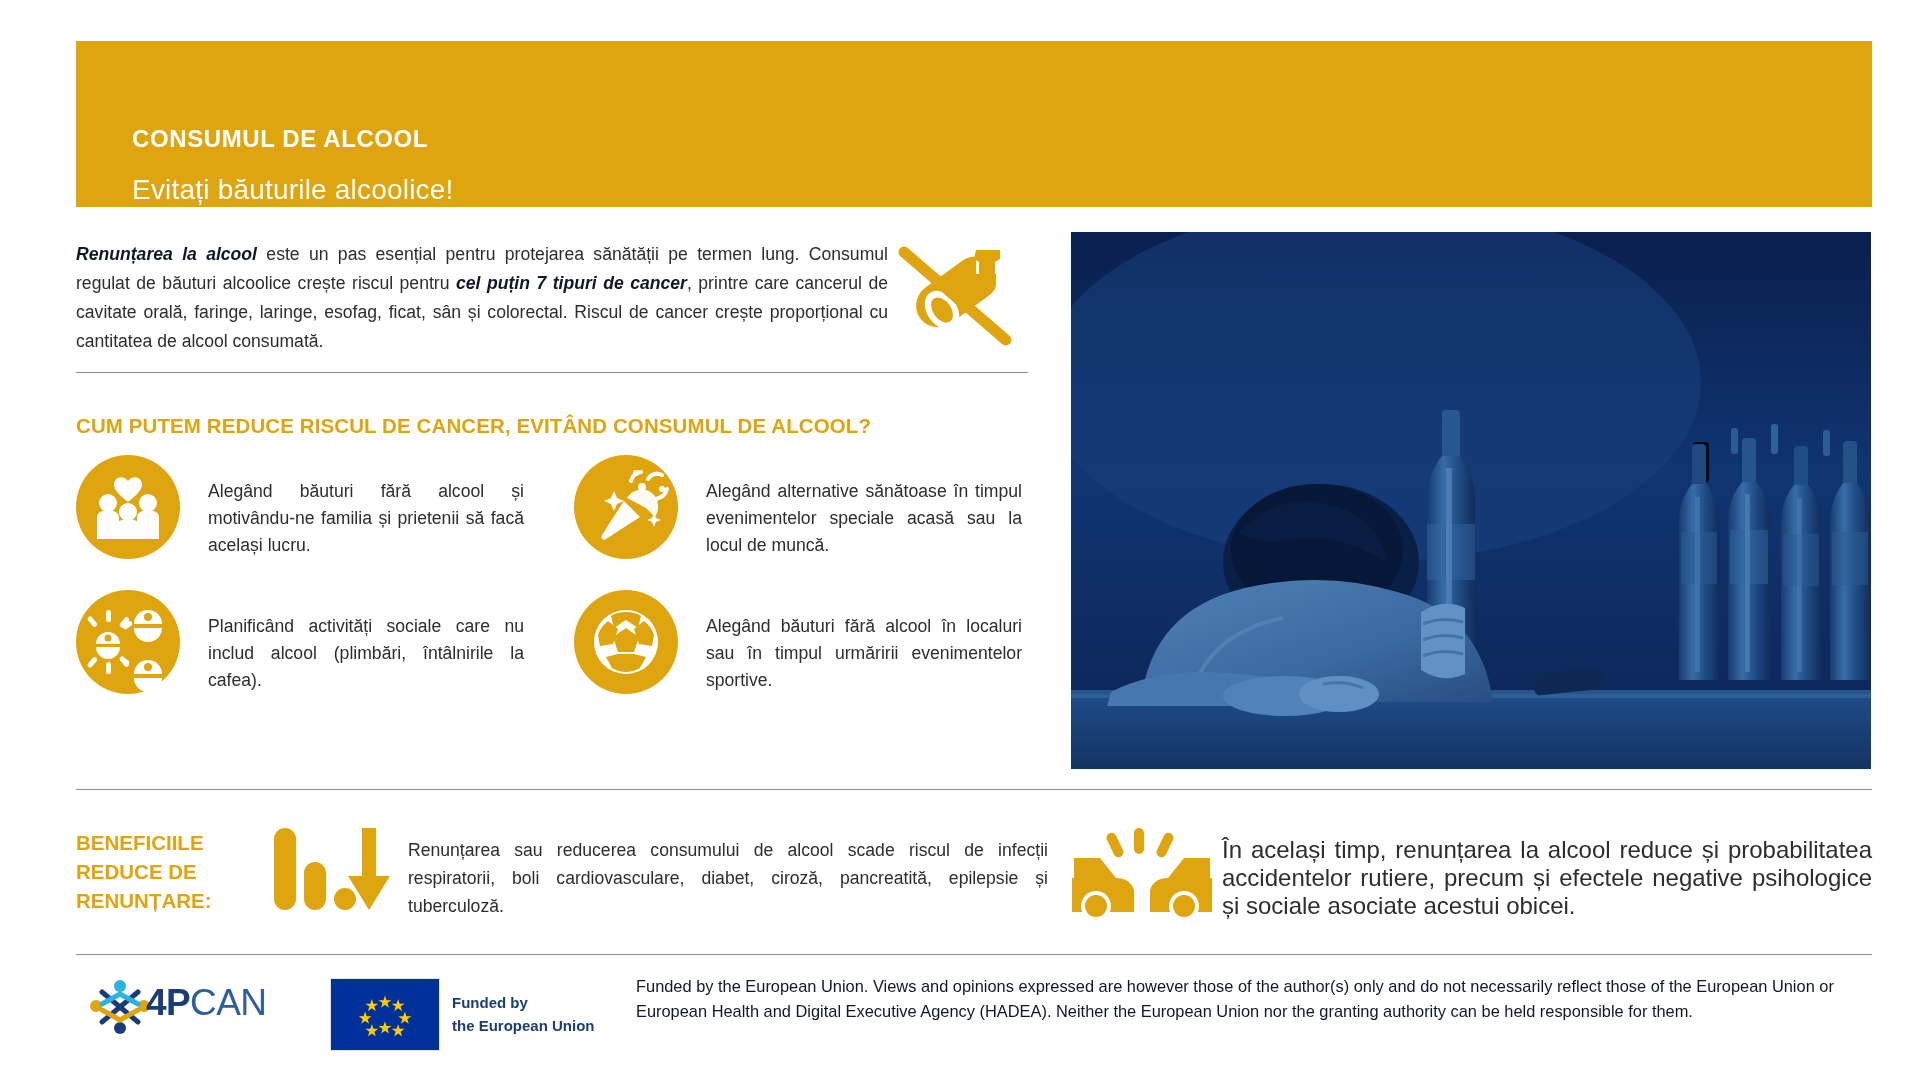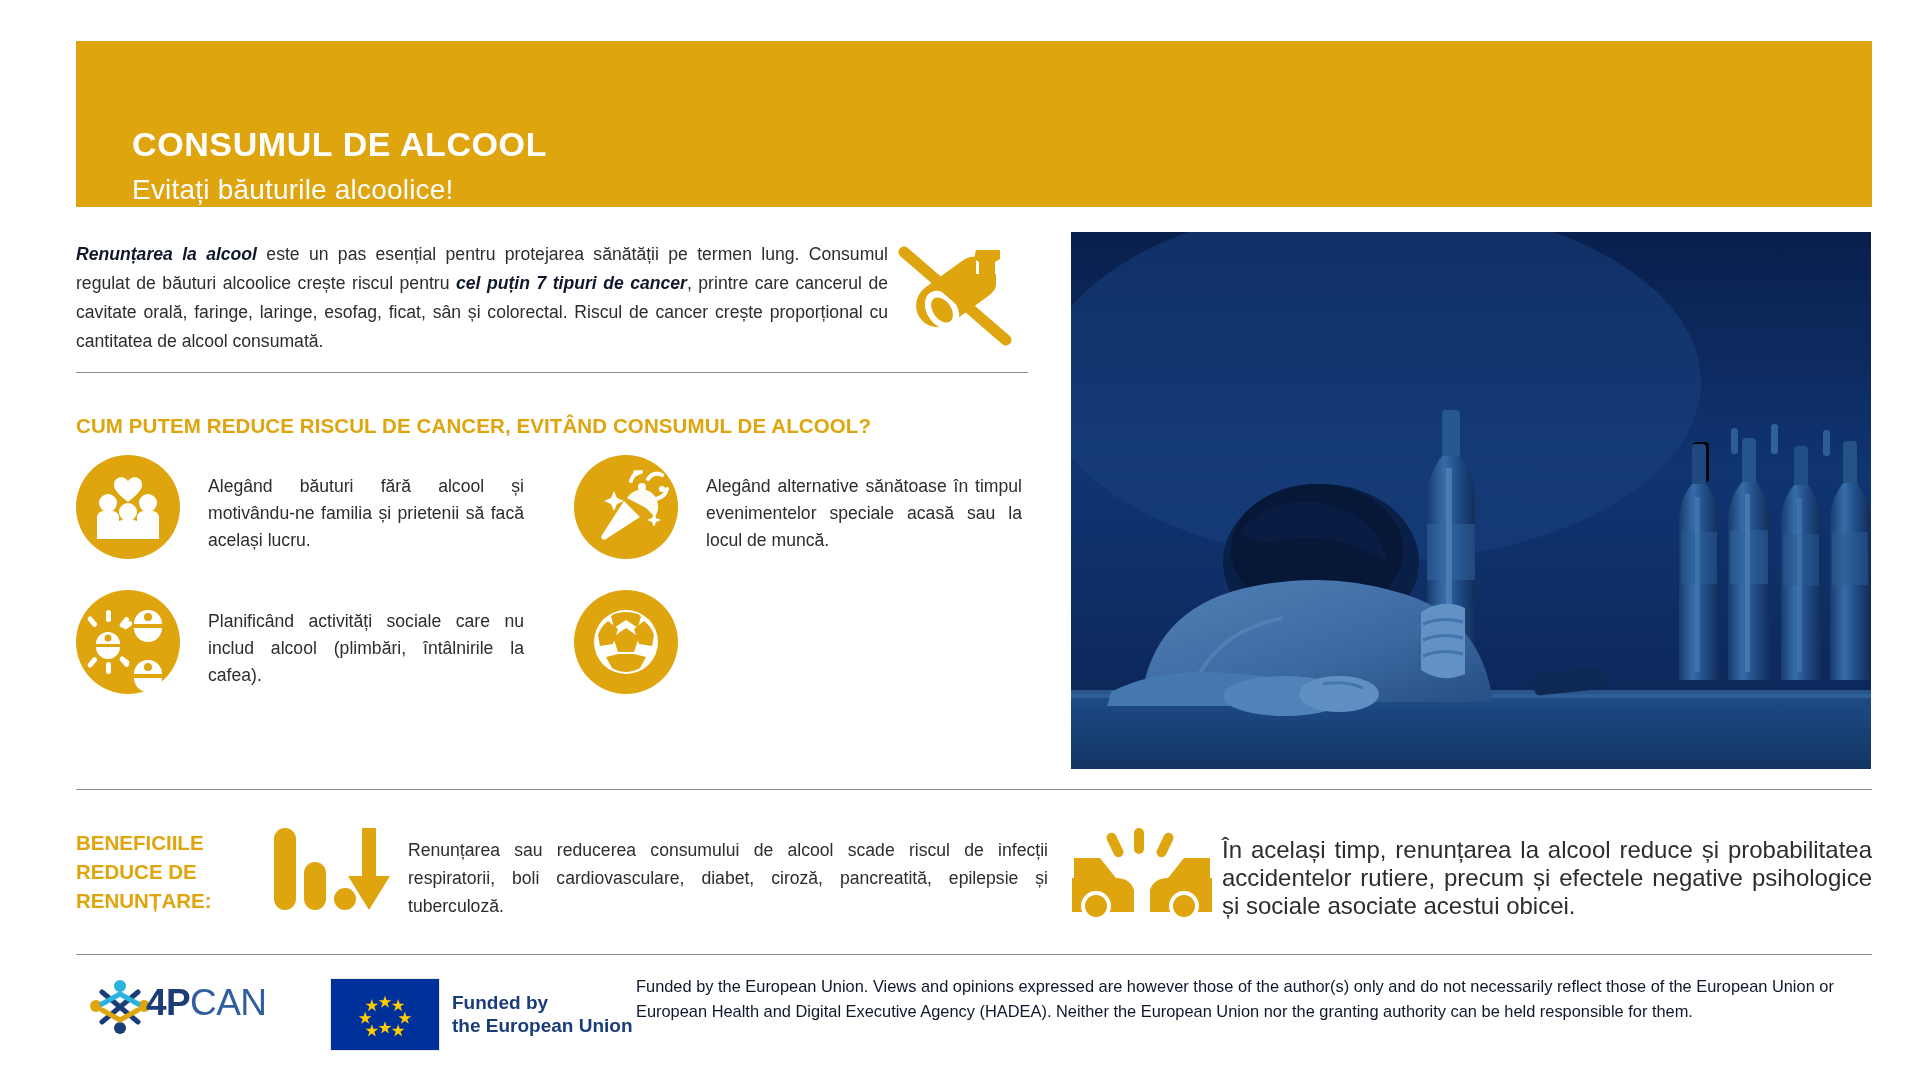--- a/index.html
+++ b/index.html
@@ -8,21 +8,21 @@
 
   .page { position:relative; width:1920px; height:1080px; background:#fff; }
 
   
   .banner{
     position:absolute; left:76px; top:41px; width:1796px; height:166px;
     background:#dfa50f;
   }
   .banner-title{
     position:absolute; left:56px; top:84px;
-    font-size:34px; font-weight:bold; letter-spacing:.6px;
+    font-size:24px; font-weight:bold; letter-spacing:.6px;
     color:#ffffff;
   }
   .banner-sub{
     position:absolute; left:56px; top:133px;
     font-size:28px; font-weight:400; color:#fdfdfd; letter-spacing:.2px;
   }
 
   
   .intro{
     position:absolute; left:76px; top:240px; width:812px;
@@ -43,21 +43,21 @@
   .section-head{
     position:absolute; left:76px; top:414px;
     font-size:20.5px; font-weight:bold; color:#dfa50f; letter-spacing:.1px;
   }
 
   
   .grid{
     position:absolute; left:76px; top:455px; width:960px;
   }
   .grid-row{ display:flex; gap:36px; margin-bottom:31px; }
-  .cell{ display:flex; align-items:center; width:462px; }
+  .cell{ display:flex; align-items:flex-end; width:462px; }
   .circle{
     flex:0 0 auto; width:104px; height:104px; border-radius:50%;
     background:#dfa50f; position:relative;
   }
   .cell-text{
     margin-left:28px; width:316px; padding-top:12px;
     font-size:17.6px; line-height:27px; text-align:justify; color:#2d2d2d;
   }
 
   
@@ -99,21 +99,21 @@
     font-size:37px; font-weight:bold; letter-spacing:-.6px; color:#1b3d77;
   }
   .logo-4pcan-word .thin{ font-weight:400; color:#2f5d9e; }
 
   .eu-flag{
     position:absolute; left:330px; top:978px; width:110px; height:73px;
     background:#00309a; border:1px solid #e8e8e8;
   }
   .eu-text{
     position:absolute; left:452px; top:991px;
-    font-size:19px; font-weight:bold; line-height:23px; color:#1b3d77;
+    font-size:15px; font-weight:bold; line-height:23px; color:#1b3d77;
   }
 
   .disclaimer{
     position:absolute; left:636px; top:974px; width:1240px;
     font-size:16.4px; line-height:25px; color:#0f172a;
   }
 </style>
 </head>
 <body>
 
@@ -218,20 +218,21 @@
             <circle cx="52" cy="52" r="32" fill="#ffffff"></circle>
             <g fill="#dfa50f">
               <path d="M52 38 l13 9 l-5 15 l-16 0 l-5 -15 z"></path>
               <path d="M52 22 c6 0 11 1 15 4 l-3 12 l-12 -8 l-12 8 l-3 -12 c4 -3 9 -4 15 -4 z"></path>
               <path d="M24 45 c2 -6 5 -10 10 -14 l10 8 l-5 15 l-13 2 z"></path>
               <path d="M80 45 l-2 11 l-13 -2 l-5 -15 l10 -8 c5 4 8 8 10 14 z"></path>
               <path d="M38 78 l-6 -11 l12 -3 l16 0 l12 3 l-6 11 c-5 3 -11 4 -14 4 c-3 0 -9 -1 -14 -4 z"></path>
             </g>
           </svg>
         </div>
+        <div class="cell-text">Alegând băuturi fără alcool în localuri sau în timpul urmăririi evenimentelor sportive.</div>
       </div>
 
     </div>
   </div>
 
   <div class="photo">
     <svg width="800" height="537" viewBox="0 0 800 537">
       <defs>
         <linearGradient id="bgGrad" x1="0" y1="0" x2="0" y2="1">
           <stop offset="0%" stop-color="#0a1f4d"></stop>

